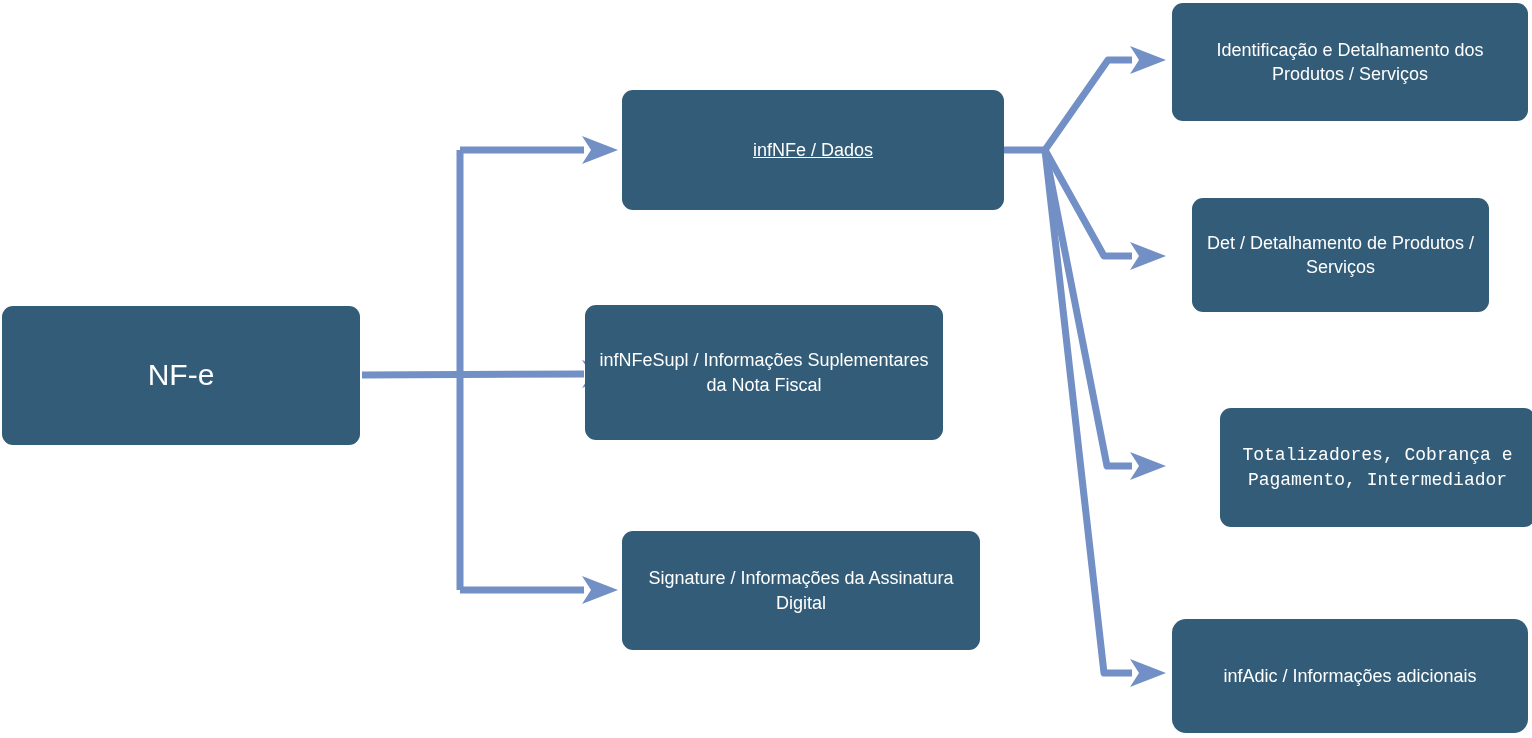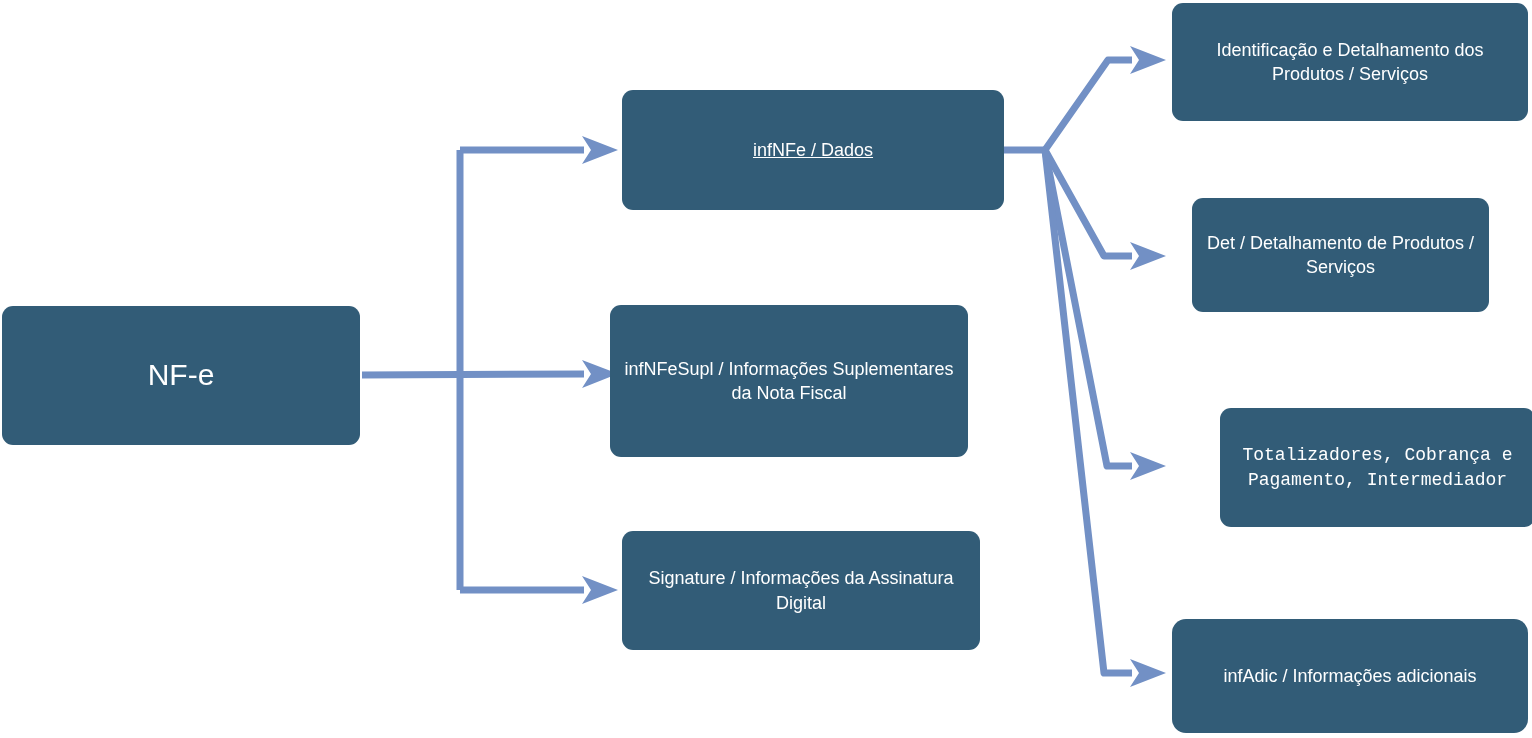--- a/index.html
+++ b/index.html
@@ -37,21 +37,21 @@
     line-height: 1.35;
     padding: 0 14px;
   }
   
   .node.root {
     left: 2px;   top: 306px;  width: 358px; height: 139px;
     font-size: 30px;
   }
   
   .node.m1 { left: 622px; top: 90px;  width: 382px; height: 120px; text-decoration: underline; }
-  .node.m2 { left: 610px; top: 305px; width: 358px; height: 152px; }
+  .node.m2 { left: 585px; top: 305px; width: 358px; height: 135px; }
   .node.m3 { left: 622px; top: 531px; width: 358px; height: 119px; justify-content: center; }
   
   .node.r1 { left: 1172px; top: 3px;   width: 356px; height: 118px; }
   .node.r2 { left: 1172px; top: 198px; width: 297px; height: 114px; margin-left: 20px; }
   .node.r3 { left: 1220px; top: 408px; width: 315px; height: 119px; font-family: Liberation Mono, monospace; }
   .node.r4 { left: 1172px; top: 619px; width: 356px; height: 114px; border-radius: 14px; }
 </style>
 </head>
 <body>
 

